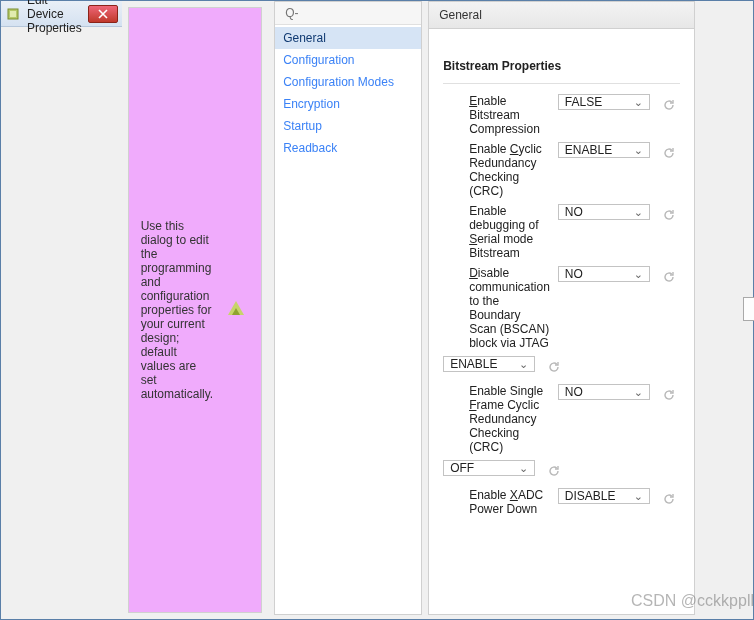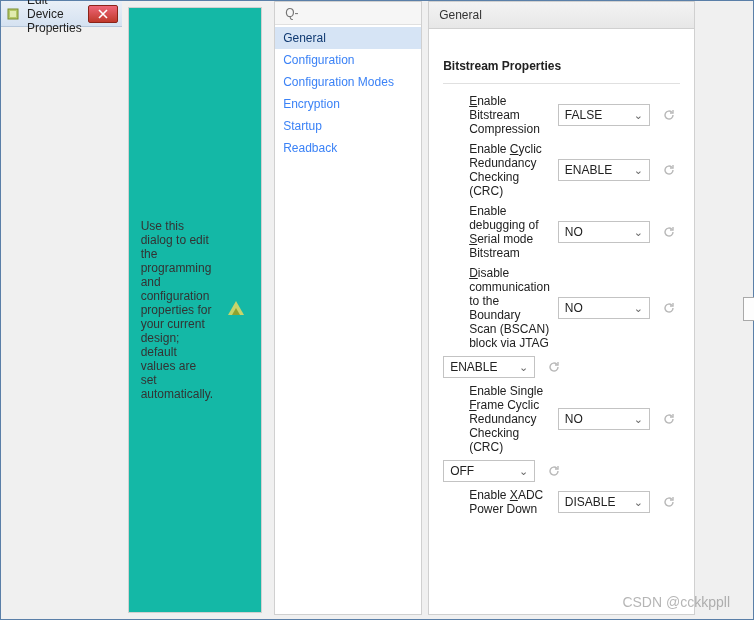--- a/index.html
+++ b/index.html
@@ -38,21 +38,21 @@
     width: 30px; height: 18px;
     background: linear-gradient(#e67, #c0392b);
     border: 1px solid #8b2318;
     border-radius: 2px;
     display: flex; align-items: center; justify-content: center;
     color: #fff; font-size: 9px; cursor: pointer;
   }
   .infobar {
     margin: 6px;
     padding: 10px 12px;
-    background: #14b8a6;
+    background: #f0abfc;
     border: 1px solid #d0d0d0;
     display: flex;
     align-items: center;
     gap: 10px;
     color: #333;
   }
   .infobar .itext { flex: 1; }
   .logo { width: 26px; height: 26px; }
   .body {
     display: flex;
@@ -101,28 +101,28 @@
     border-bottom: 1px solid #d0d0d0;
     padding: 6px 10px;
     color: #333;
   }
   .panecontent {
     flex: 1; overflow: auto; padding: 26px 14px;
   }
   .section-title { font-weight: bold; margin: 4px 0 10px 0; color: #222; }
   .hr { border-top: 1px solid #e0e0e0; margin-bottom: 10px; }
   .prop-row {
-    display: flex; align-items: center;
+    display: flex; 
     margin: 6px 0;
     gap: 8px;
   }
   .prop-label { flex: 1; padding-left: 26px; color: #222; }
   .prop-label u { text-decoration: underline; }
   .select {
-    width: 92px; height: 22px;
+    width: 92px; height: 16px;
     border: 1px solid #c3c3c3;
     background: #fff;
     display: flex; align-items: center;
     padding: 0 6px;
     justify-content: space-between;
     cursor: pointer;
     color: #222;
   }
   .select .caret { color: #666; font-size: 11px; }
   .reset {
@@ -149,22 +149,22 @@
   }
   .btn.primary {
     background: #6d28d9;
     border: 1px solid #2f5fa8;
     color: #fff;
     box-shadow: inset 0 0 0 1px rgba(255,255,255,.25);
     margin-top: 48px;
   }
   .helpbtn { margin-left: 32px; }
   .watermark {
-    position: fixed; right: 24px; bottom: 10px;
-    color: rgba(90,90,90,.45); font-size: 14px; pointer-events: none;
+    position: fixed; right: 0; bottom: 10px;
+    color: rgba(90,90,90,.45); font-size: 16px; pointer-events: none;
   }
 </style>
 </head>
 <body>
 
 <div class="window">
   <div class="titlebar">
     <span class="icon-slot">
       <svg width="14" height="14" viewBox="0 0 14 14">
           <rect x="2" y="2" width="10" height="10" fill="#b6c96a" stroke="#7a8e2f"></rect>

